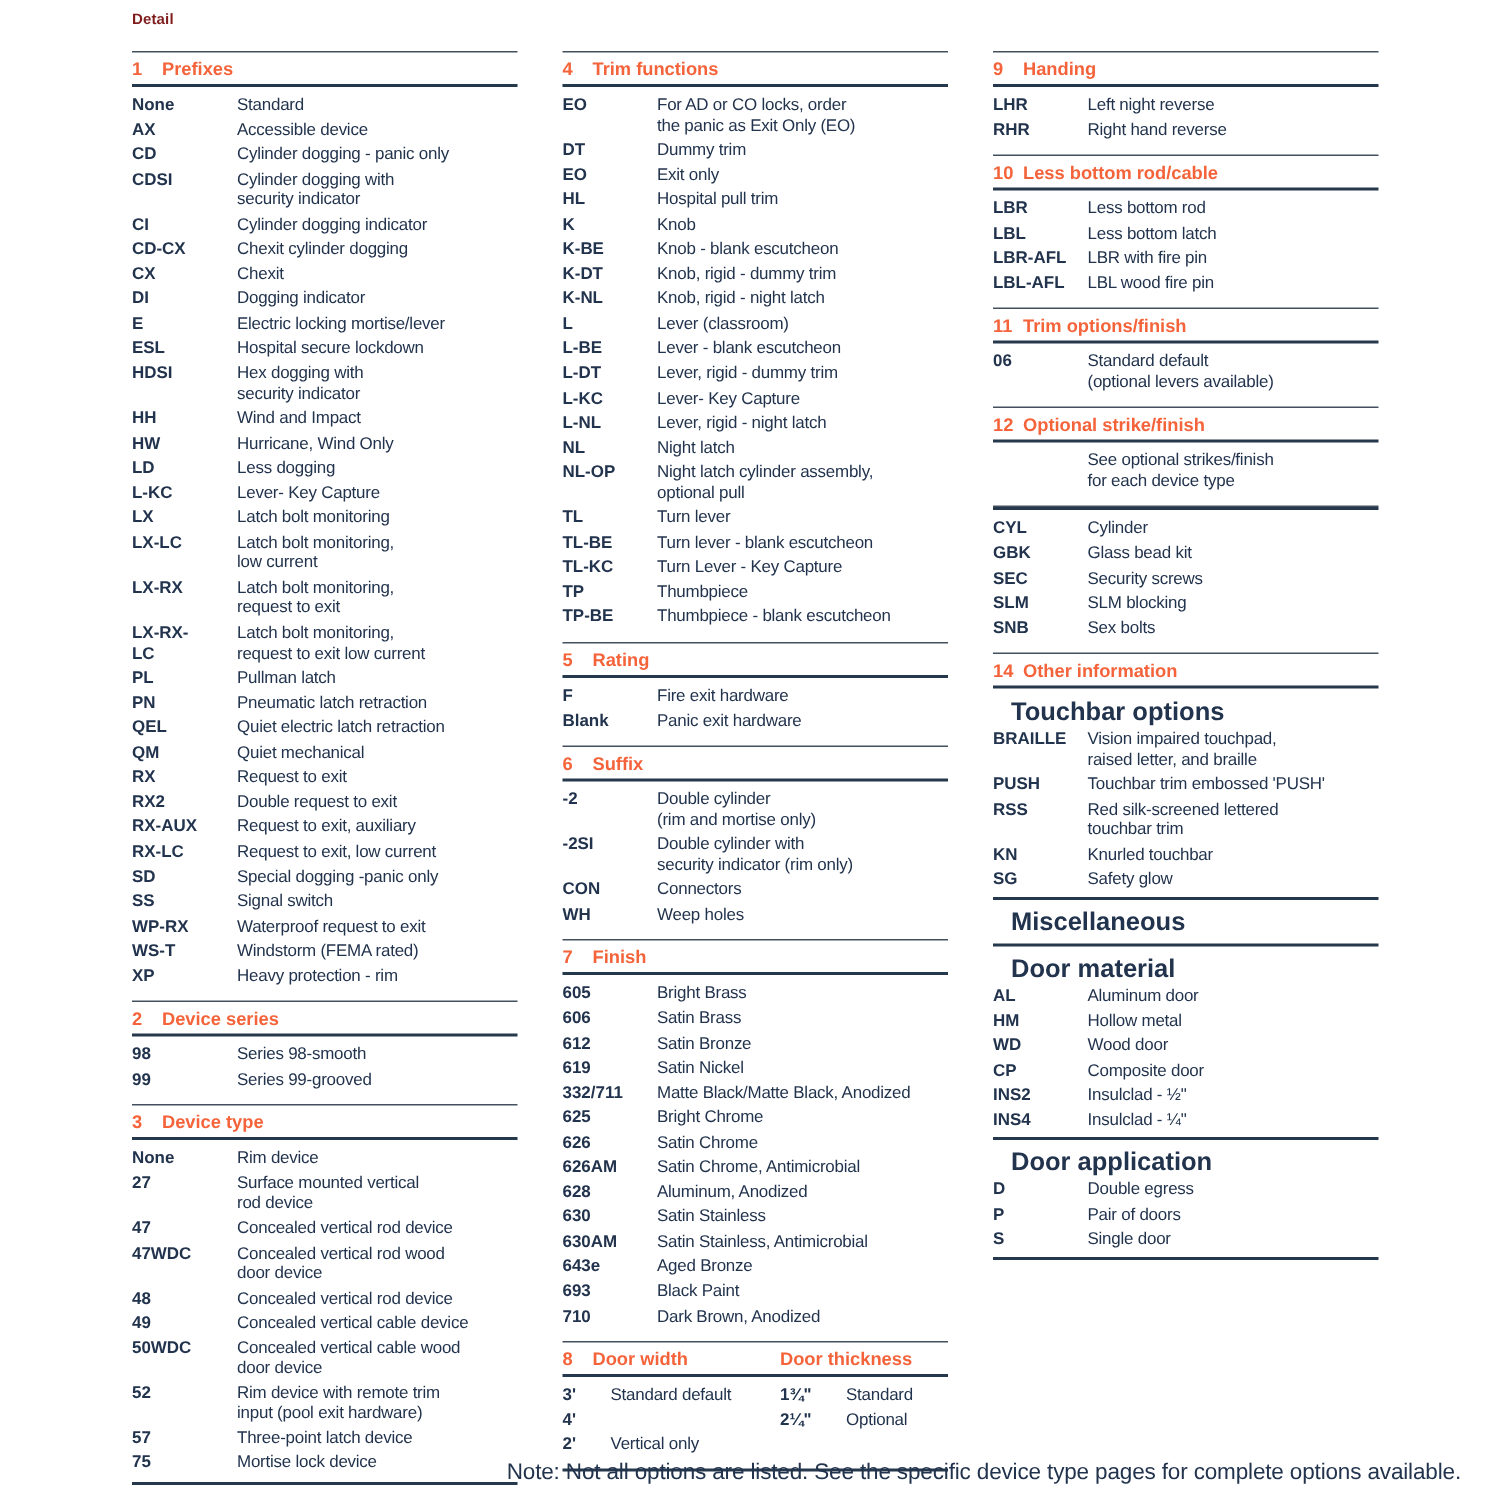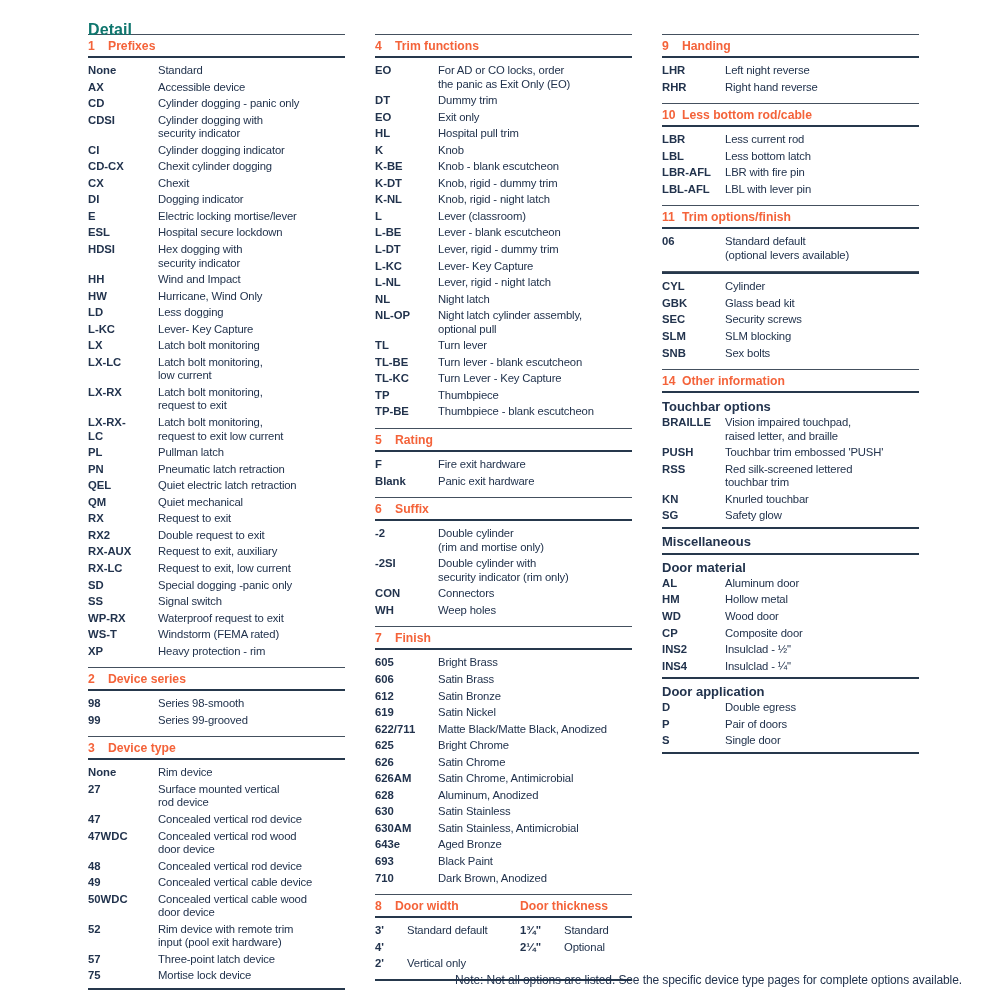--- a/index.html
+++ b/index.html
@@ -3,22 +3,22 @@
 <meta charset="utf-8">
 <style>
   html,body{margin:0;padding:0}
   body{
     width:1000px;height:1000px;position:relative;overflow:hidden;
     background:#ffffff;
     font-family:"Liberation Sans",sans-serif;
     color:var(--text,#22334D);
   }
   .page-title{
-    position:absolute;left:88px;top:21px;
-    font-size:16px;font-weight:bold;color:#0f766e;letter-spacing:.1px;
+    position:absolute;left:88px;top:8px;
+    font-size:10px;font-weight:bold;color:#7f1d1d;letter-spacing:.1px;
   }
   .wrap{padding:34px 0 0 88px}
   .cols{display:flex;gap:30px}
   .col{width:257px;flex:0 0 257px}
   .rule-top{border-top:1.5px solid #44505e;margin-top:9px}
   .sec:first-child > .rule-top{margin-top:0}
   .rule-mid{border-top:2px solid #26384c;margin-bottom:6px}
   .rule-group{border-top:2px solid #26384c;margin:4px 0 5px}
   .rule-end{border-top:2px solid #26384c;margin-top:5px}
   .sec-header{
@@ -26,29 +26,29 @@
     padding:4px 0 3px;
     font-size:12.2px;font-weight:bold;color:var(--accent,#F4633A);
   }
   .sec-num{width:20px;flex:0 0 20px}
   .sec-title{flex:1}
   .sec-title2{width:112px;flex:0 0 112px}
   .row{display:flex;gap:6px;margin-bottom:3px;font-size:11.3px;line-height:1.2}
   .code{font-weight:bold;white-space:pre-line;width:57px;flex:0 0 57px}
   .col1 .code{width:64px;flex:0 0 64px}
   .desc{flex:1;white-space:pre-line;letter-spacing:-0.15px}
-  .group-title{font-weight:bold;font-size:13px;margin:1px 0 2px}
+  .group-title{font-weight:bold;font-size:17px;margin:1px 12px 2px}
   .dual-body{display:flex}
   .sub-left{width:145px;flex:0 0 145px}
   .sub-right{flex:1}
   .sub-left .code{width:26px;flex:0 0 26px}
   .sub-right .code{width:38px;flex:0 0 38px}
   .note{
-    position:absolute;right:38px;top:973px;
-    font-size:12px;color:#22334D;letter-spacing:-0.1px;margin-left:48px;
+    position:absolute;right:26px;top:973px;
+    font-size:15px;color:#22334D;letter-spacing:-0.1px;margin-left:48px;
   }
 </style>
 </head>
 <body style="--accent: #F4633A; --text: #22334D;">
 
 <div class="page-title">Detail</div>
 
 <div class="wrap">
   <div class="cols" id="cols">
       <div class="col col1">
@@ -427,21 +427,21 @@
             </div>
             <div class="row">
               <div class="code">612</div>
               <div class="desc">Satin Bronze</div>
             </div>
             <div class="row">
               <div class="code">619</div>
               <div class="desc">Satin Nickel</div>
             </div>
             <div class="row">
-              <div class="code">622/711</div>
+              <div class="code">332/711</div>
               <div class="desc">Matte Black/Matte Black, Anodized</div>
             </div>
             <div class="row">
               <div class="code">625</div>
               <div class="desc">Bright Chrome</div>
             </div>
             <div class="row">
               <div class="code">626</div>
               <div class="desc">Satin Chrome</div>
             </div>
@@ -534,48 +534,63 @@
         <div class="sec">
           <div class="rule-top"></div>
           <div class="sec-header">
             <div class="sec-num">10</div>
             <div class="sec-title">Less bottom rod/cable</div>
           </div>
           <div class="rule-mid"></div>
           <div>
             <div class="row">
               <div class="code">LBR</div>
-              <div class="desc">Less current rod</div>
+              <div class="desc">Less bottom rod</div>
             </div>
             <div class="row">
               <div class="code">LBL</div>
               <div class="desc">Less bottom latch</div>
             </div>
             <div class="row">
               <div class="code">LBR-AFL</div>
               <div class="desc">LBR with fire pin</div>
             </div>
             <div class="row">
               <div class="code">LBL-AFL</div>
-              <div class="desc">LBL with lever pin</div>
+              <div class="desc">LBL wood fire pin</div>
             </div>
           </div>
         </div>
         <div class="sec">
           <div class="rule-top"></div>
           <div class="sec-header">
             <div class="sec-num">11</div>
             <div class="sec-title">Trim options/finish</div>
           </div>
           <div class="rule-mid"></div>
           <div>
             <div class="row">
               <div class="code">06</div>
               <div class="desc">Standard default
 (optional levers available)</div>
+            </div>
+          </div>
+        </div>
+        <div class="sec">
+          <div class="rule-top"></div>
+          <div class="sec-header">
+            <div class="sec-num">12</div>
+            <div class="sec-title">Optional strike/finish</div>
+          </div>
+          <div class="rule-mid"></div>
+          <div>
+            <div class="row">
+              <div class="code"></div>
+              <div class="desc">See optional strikes/finish
+for each device type</div>
             </div>
           </div>
         </div>
         <div class="sec">
           <div class="rule-top"></div>
           <div class="rule-mid"></div>
           <div>
             <div class="row">
               <div class="code">CYL</div>
               <div class="desc">Cylinder</div>

